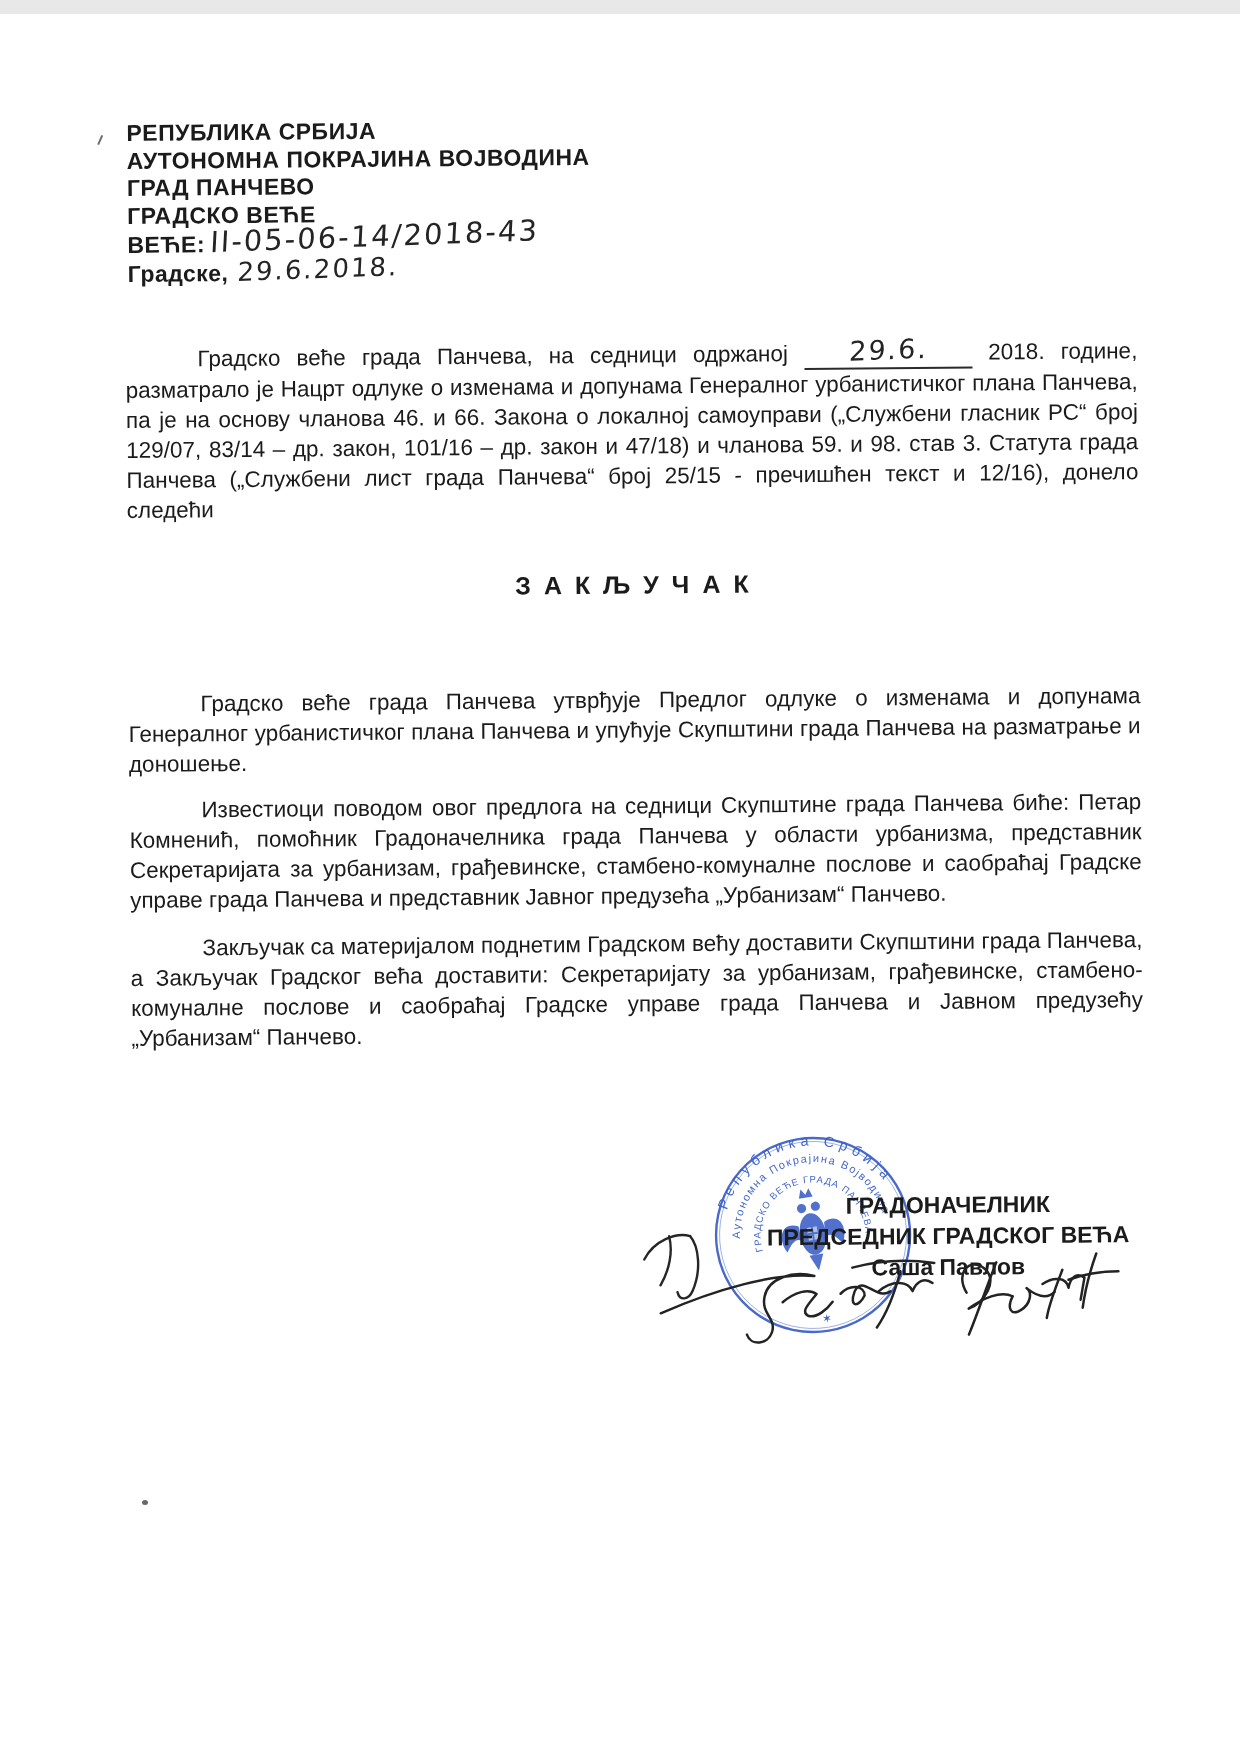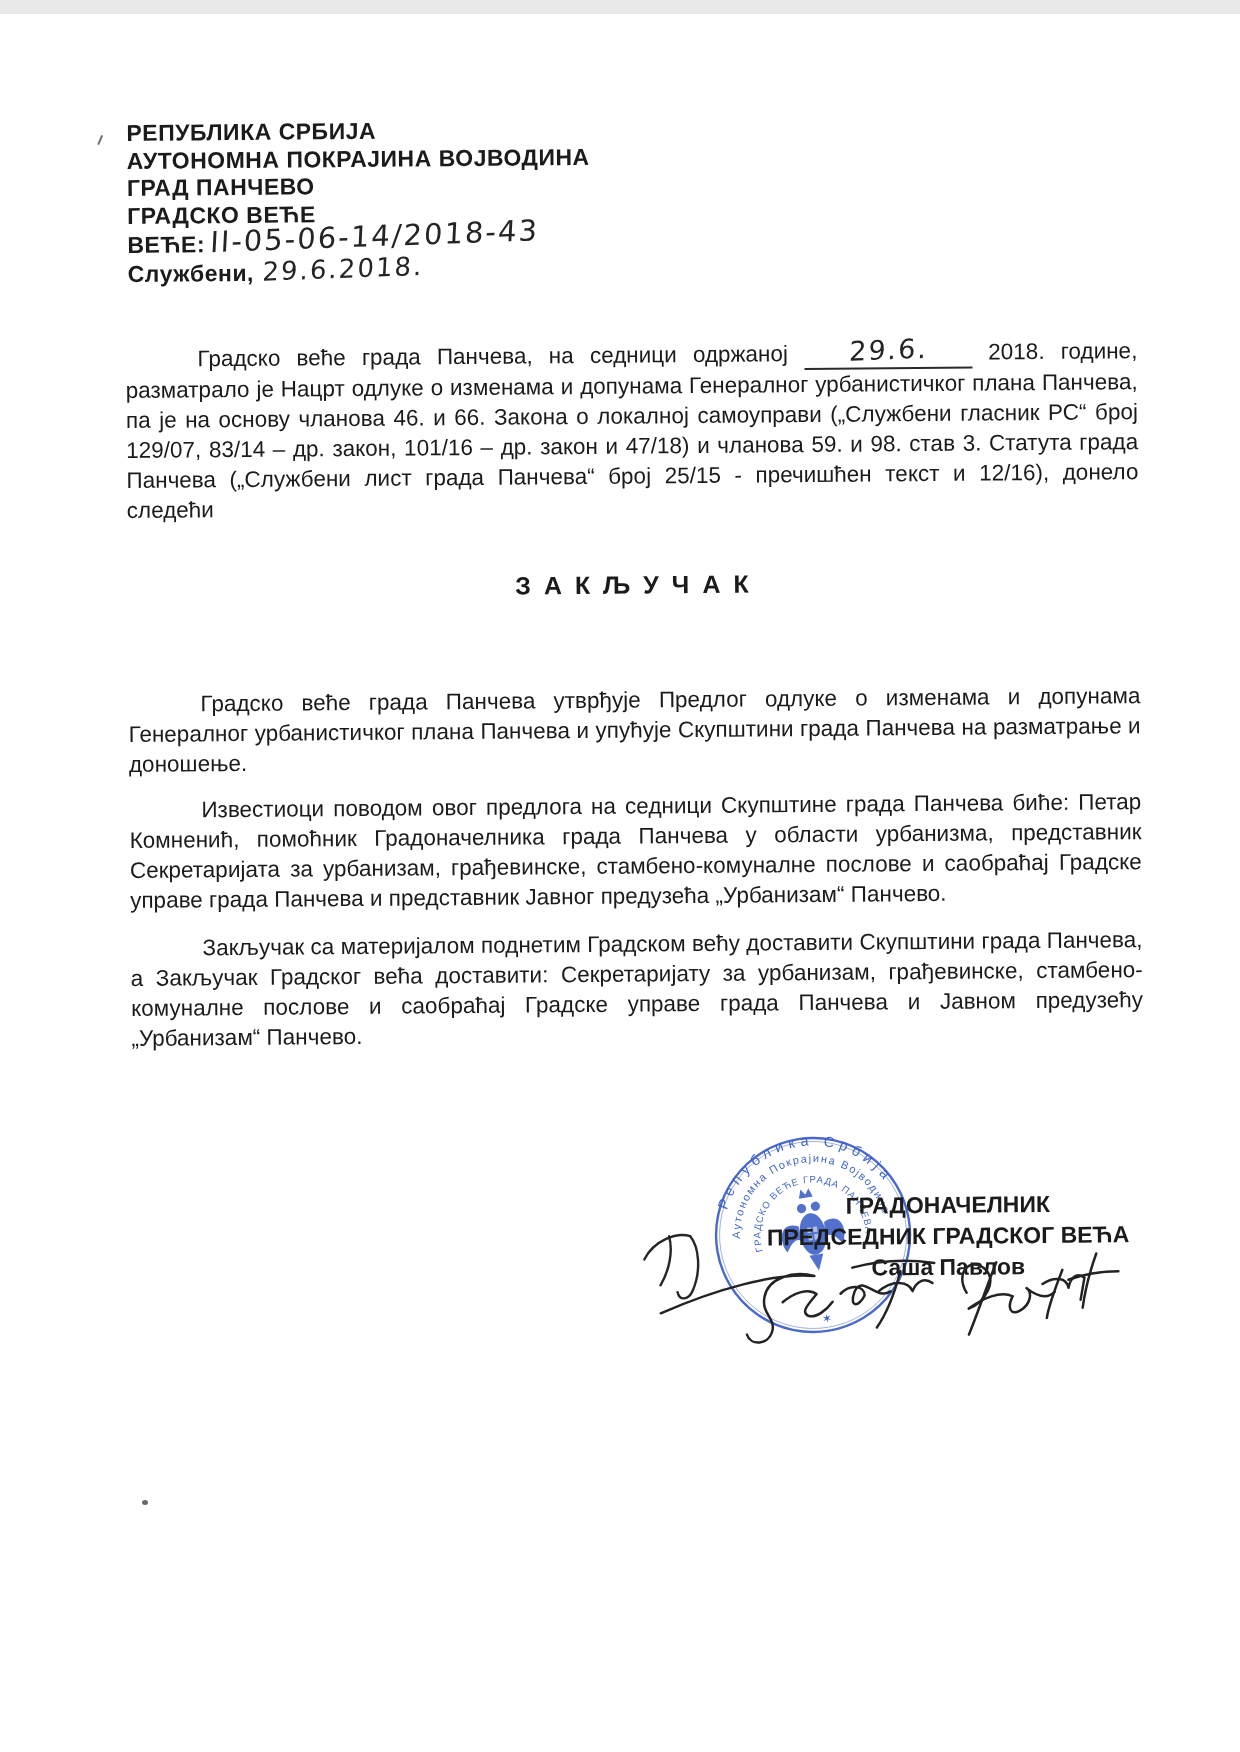--- a/index.html
+++ b/index.html
@@ -80,21 +80,21 @@
   <div class="artifact-dot"></div>
 
   <div class="tilt">
 
     <div class="letterhead">
       <div class="lh-line">РЕПУБЛИКА СРБИЈА</div>
       <div class="lh-line">АУТОНОМНА ПОКРАЈИНА ВОЈВОДИНА</div>
       <div class="lh-line">ГРАД ПАНЧЕВО</div>
       <div class="lh-line">ГРАДСКО ВЕЋЕ</div>
       <div class="num-line"><span>ВЕЋЕ:</span><span class="hand hand-number">II-05-06-14/2018-43</span></div>
-      <div class="place-line"><span>Службени,</span><span class="hand hand-date-top">29.6.2018.</span></div>
+      <div class="place-line"><span>Градске,</span><span class="hand hand-date-top">29.6.2018.</span></div>
     </div>
 
     <div class="doc">
       <p class="p1"><span>Градско веће града Панчева, на седници одржаној</span>
         <span class="date-blank"><span class="hand hand-date-inline">29.6.</span></span>
         <span>2018. године, разматрало је Нацрт одлуке о изменама и допунама Генералног урбанистичког плана Панчева, па је на основу чланова 46. и 66. Закона о локалној самоуправи („Службени гласник РС“ број 129/07, 83/14 – др. закон, 101/16 – др. закон и 47/18) и чланова 59. и 98. став 3. Статута града Панчева („Службени лист града Панчева“ број 25/15 - пречишћен текст и 12/16), донело следећи</span></p>
 
       <p class="heading">З А К Љ У Ч А К</p>
 
       <p class="p2">Градско веће града Панчева утврђује Предлог одлуке о изменама и допунама Генералног урбанистичког плана Панчева и упућује Скупштини града Панчева на разматрање и доношење.</p>

